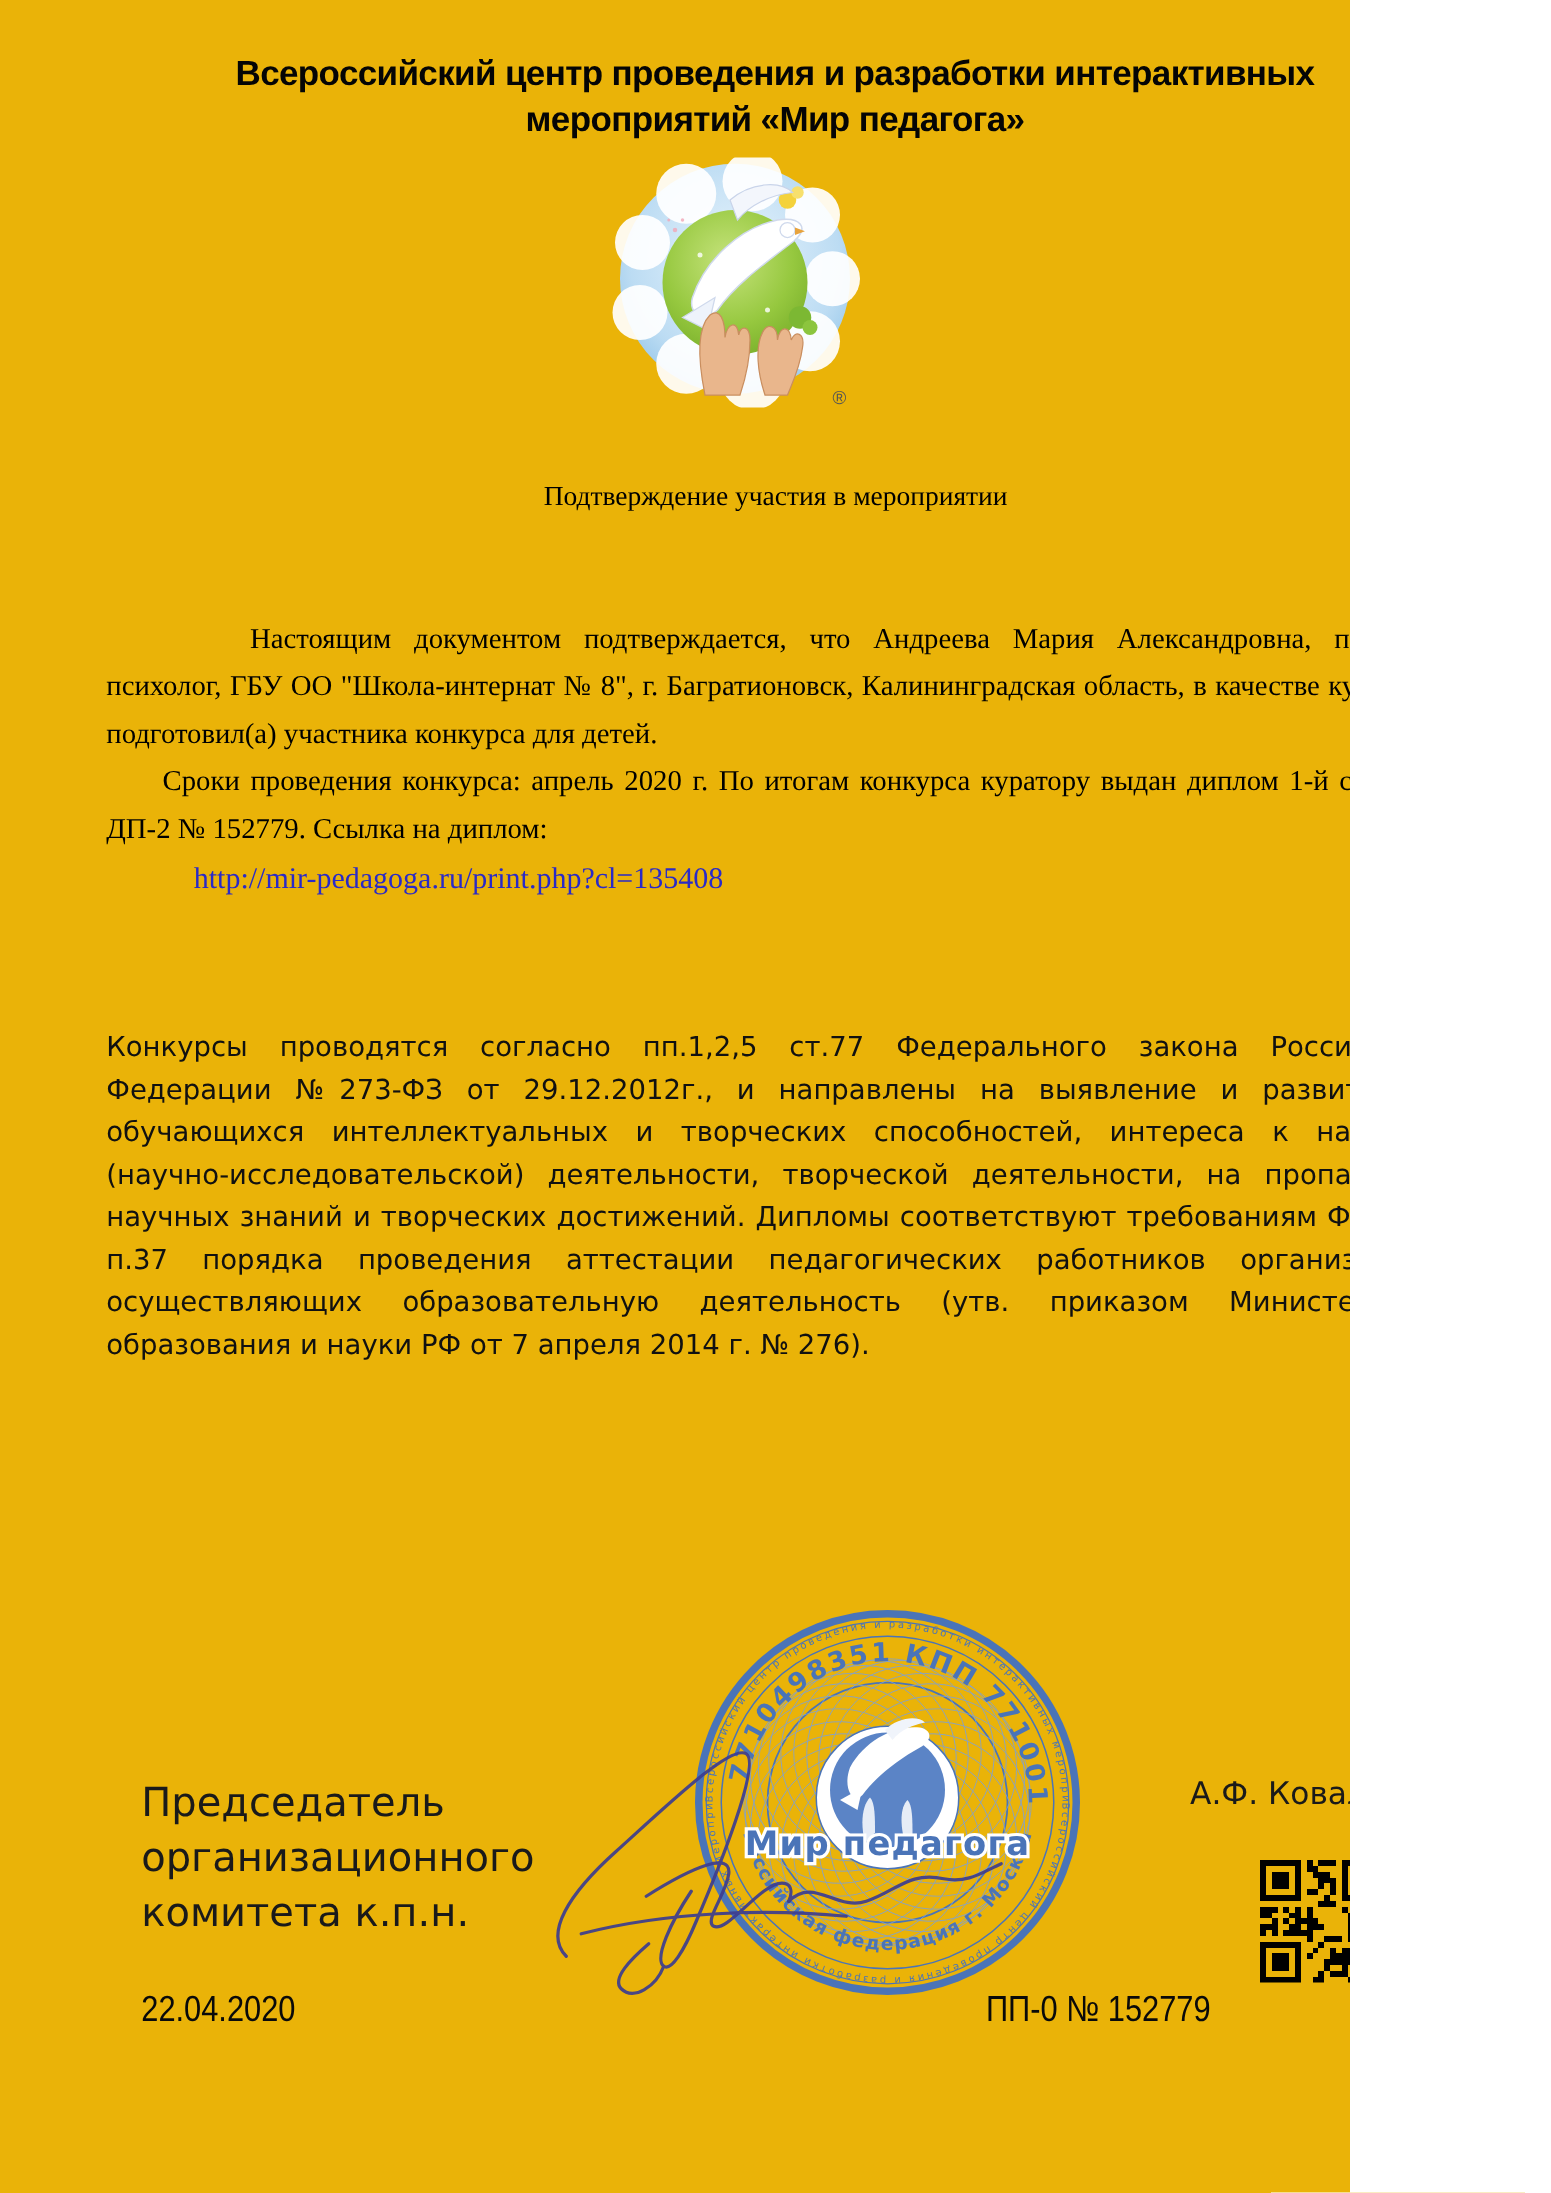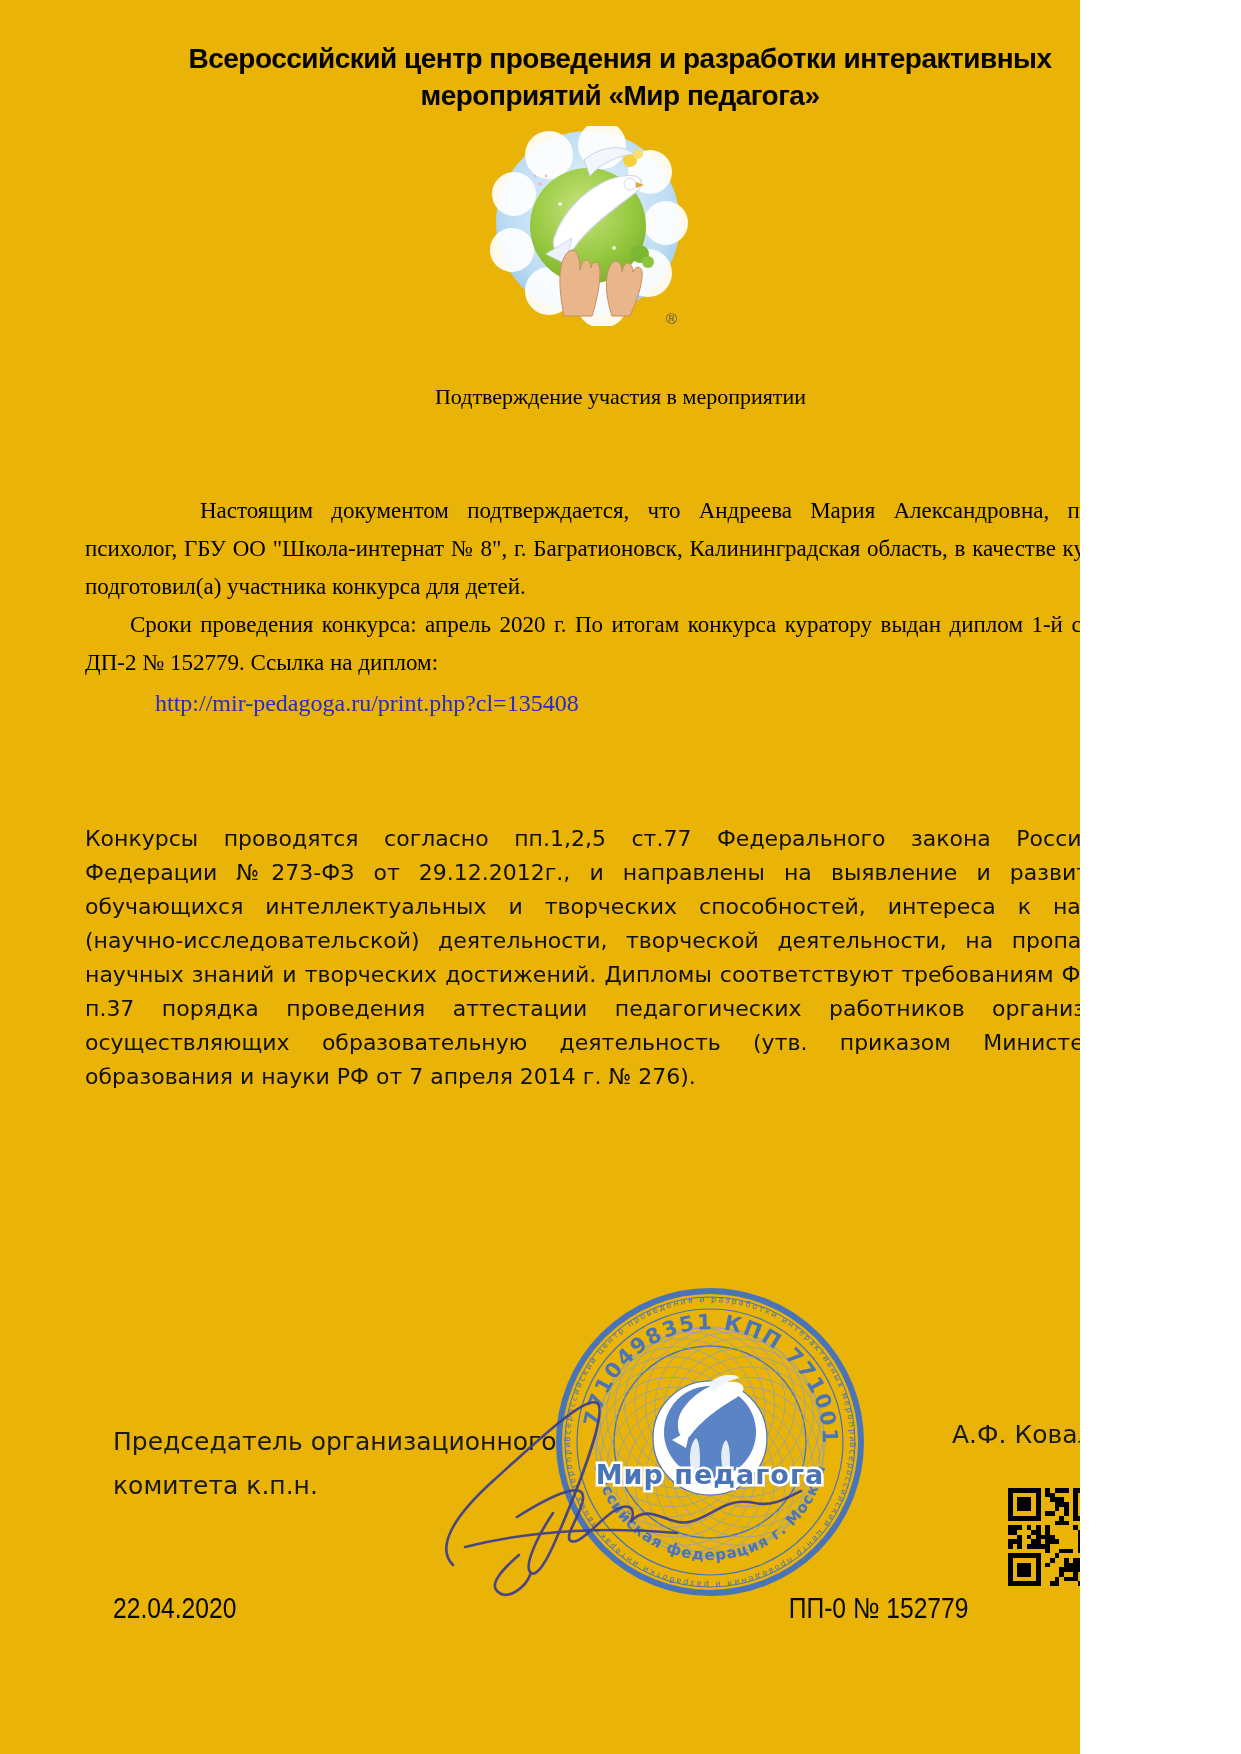--- a/index.html
+++ b/index.html
@@ -13,21 +13,21 @@
              font-family:"Liberation Serif",serif;font-size:22px;color:#000;}
   .body-par{font-family:"Liberation Serif",serif;font-size:23px;line-height:38px;
             text-align:justify;color:#000;width:1064px;left:85px;}
   .p1{top:492px;text-indent:115px;}
   .p2{top:606px;text-indent:45px;}
   .doc-link{top:690px;left:155px;font-family:"Liberation Serif",serif;font-size:24px;
             color:#2a2ac8;text-decoration:none;}
   .legal{top:822px;left:85px;width:1064px;font-family:"DejaVu Sans",sans-serif;
          font-size:22px;line-height:34px;text-align:justify;color:#111;}
   .role{top:1420px;left:113px;width:470px;font-family:"DejaVu Sans",sans-serif;
-        font-size:25px;line-height:44px;color:#1a1a1a;}
+        font-size:32px;line-height:44px;color:#1a1a1a;}
   .signer{top:1420px;left:920px;width:210px;font-family:"DejaVu Sans",sans-serif;
           font-size:25px;color:#1a1a1a;margin-left:32px;}
   .footer-item{top:1592px;font-size:29px;color:#0a0a0a;
                font-family:"Liberation Sans",sans-serif;}
   .cond{display:inline-block;transform:scaleX(0.85);}
   .f-date{left:113px;text-align:right;}.f-date .cond{transform-origin:left center;}
   .f-city{left:0;width:1241px;text-align:right;}.f-city .cond{transform-origin:center;}
   .f-num{right:112px;text-align:right;}.f-num .cond{transform-origin:right center;}
   .reg-mark{top:310px;left:666px;font-size:15px;color:#555;}
   .logo-box{top:126px;left:488px;width:200px;height:200px;}

